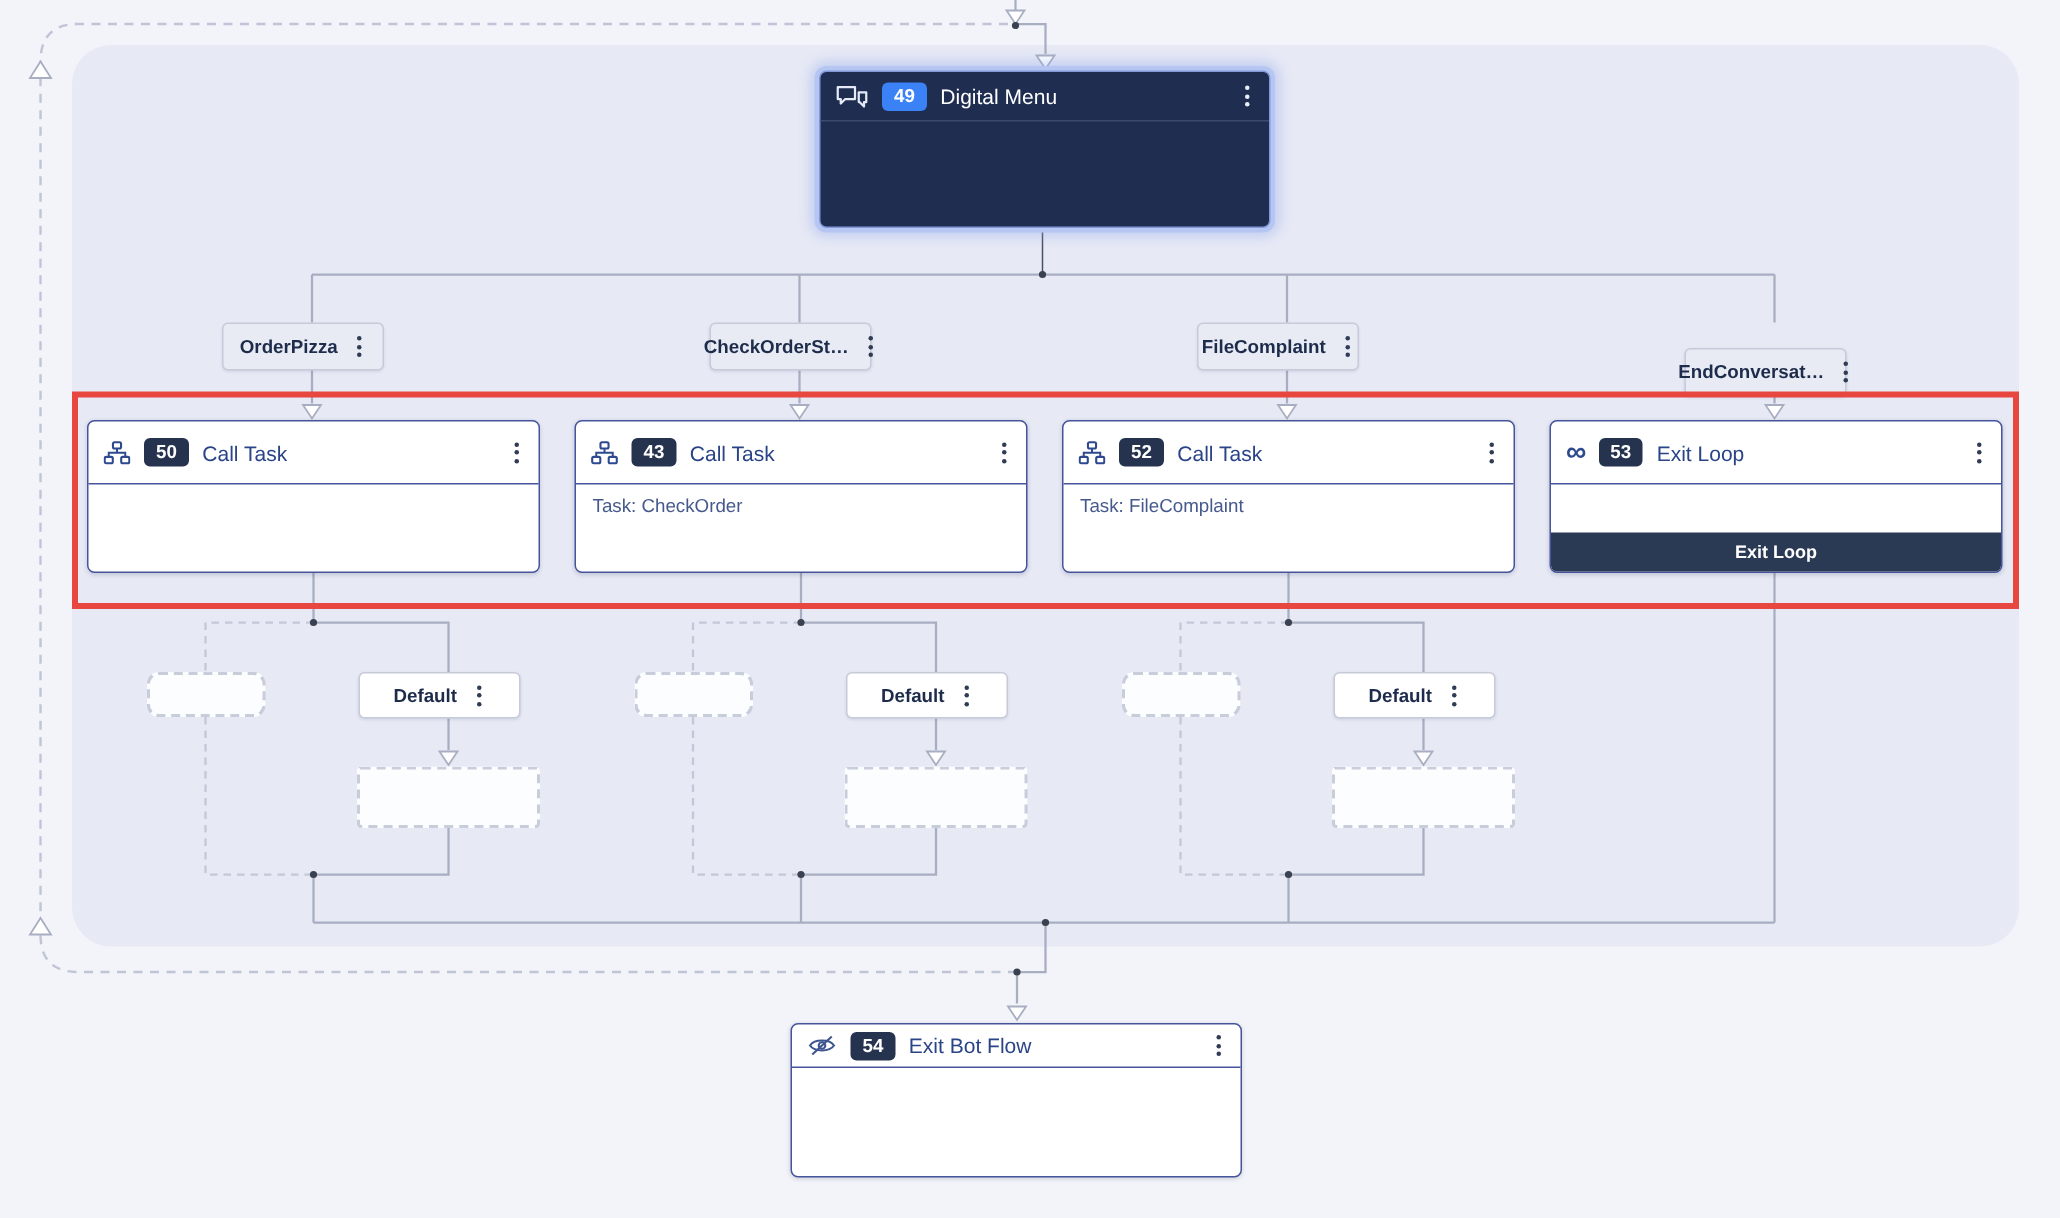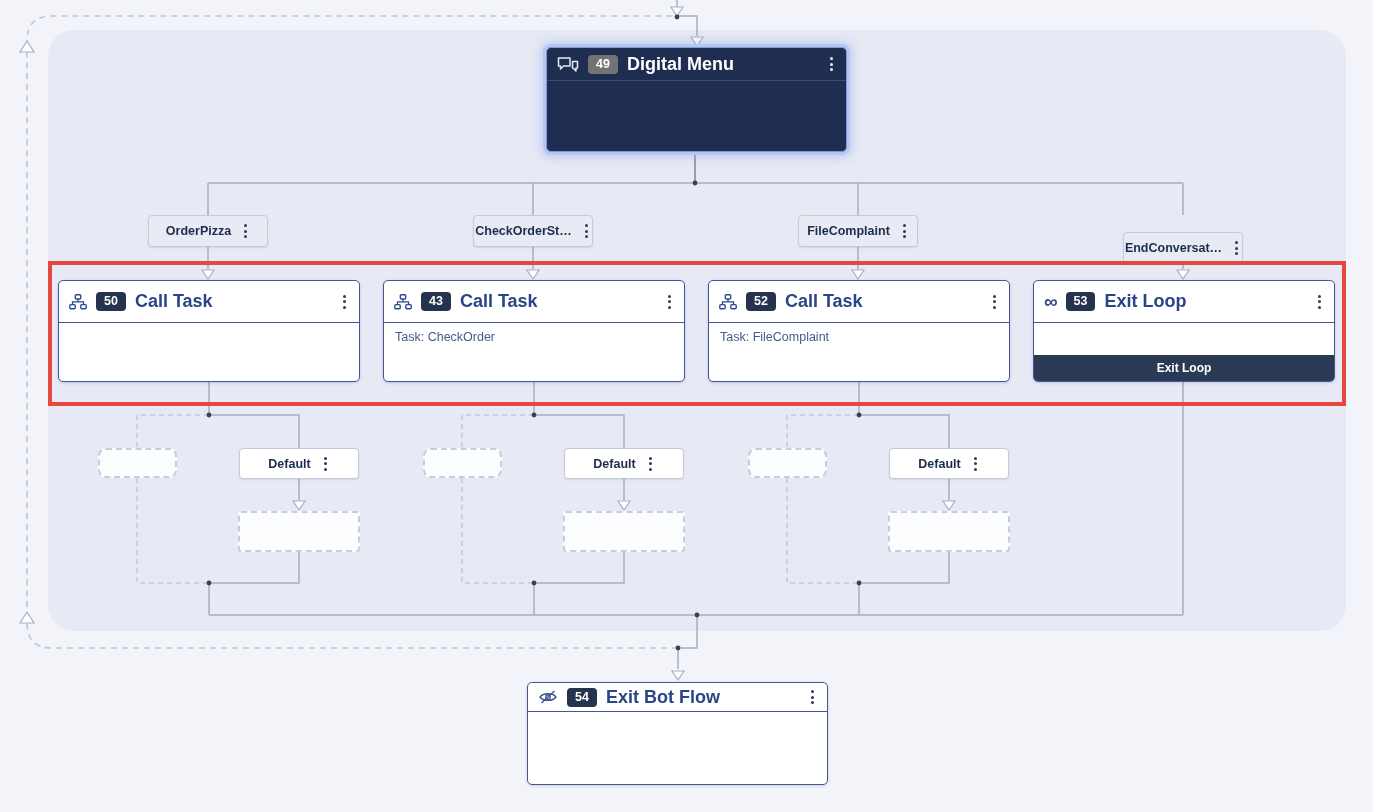--- a/index.html
+++ b/index.html
@@ -23,43 +23,43 @@
     border-radius:5px; box-shadow:0 1px 3px rgba(30,40,80,.18);
   }
   .node-header {
     display:flex; align-items:center; gap:9px; padding:0 10px;
     border-bottom:1px solid #46549b; height:42px;
   }
   .badge {
     background:#26334f; color:#fff; font-weight:bold; font-size:12.5px;
     border-radius:4px; padding:2px 8px; line-height:1.2;
   }
-  .node-title { color:#2a4487; font-weight:bold; font-size:18px; flex:1; }
+  .node-title { color:#2a4487; font-weight:normal; font-size:14px; flex:1; }
   .node-body { padding:7px 11px; font-size:12.5px; color:#45598c; }
   .node-footer {
     position:absolute; left:0; right:0; bottom:0; height:26px; background:#2b3a54;
     color:#fff; font-weight:bold; font-size:12px; display:flex;
     align-items:center; justify-content:center; border-radius:0 0 4px 4px;
   }
   
   .node-dark {
     background:#1e2d50; border:1px solid #8298d8;
     box-shadow:0 0 0 3px #b6c6f3, 0 0 8px 6px rgba(140,165,235,.38);
   }
   .node-dark .node-header { border-bottom:1px solid #3c4a6e; }
   .node-dark .node-title { color:#fff; }
-  .node-dark .badge { background:#737373; }
+  .node-dark .badge { background:#3b82f6; }
   .node-dark .node-body { color:#dde4f3; }
   
   .kebab { display:flex; flex-direction:column; gap:2.5px; padding:4px 3px; cursor:pointer; }
   .kebab i { width:3px; height:3px; border-radius:50%; background:#303b55; display:block; }
   .kebab.light i { background:#e8edf8; }
   
   .pill {
-    position:absolute; z-index:10; height:32px; width:120px;
+    position:absolute; z-index:10; height:32px; width:108px;
     display:flex; align-items:center; justify-content:center; gap:10px;
     background:#e9ebf4; border:1px solid #c7cbd9; border-radius:4px;
     color:#1e2c4c; font-weight:bold; font-size:12.5px;
     box-shadow:0 1px 2px rgba(30,40,80,.10);
   }
   .pill.white { background:#fff; height:31px; }
   
   .slot {
     position:absolute; z-index:10; background:#fcfdff;
     border:2px dashed #c8cdda;

